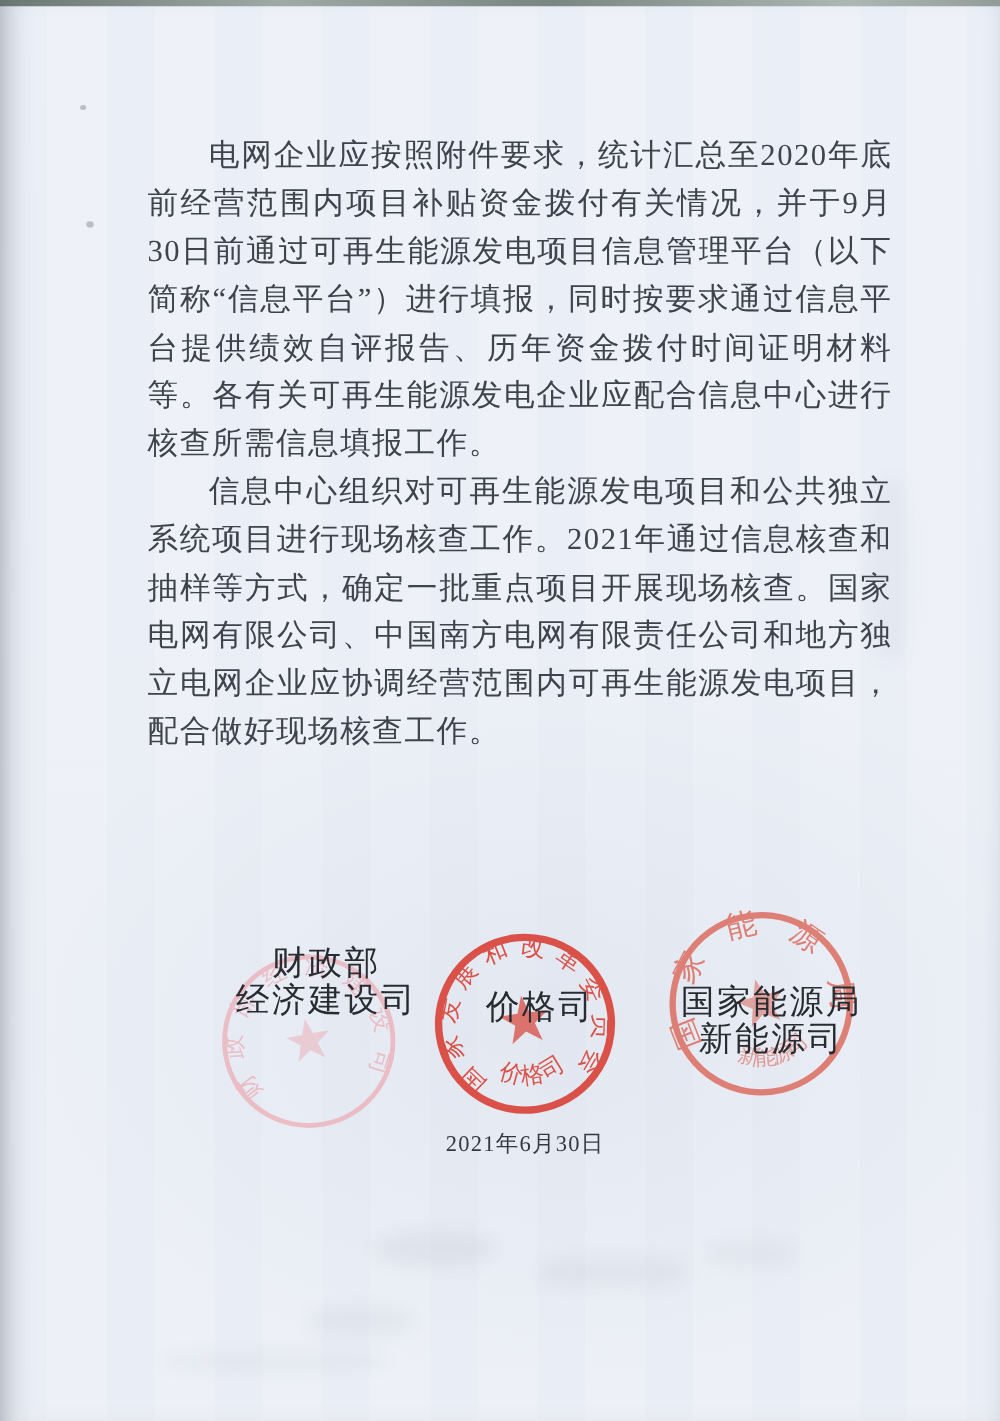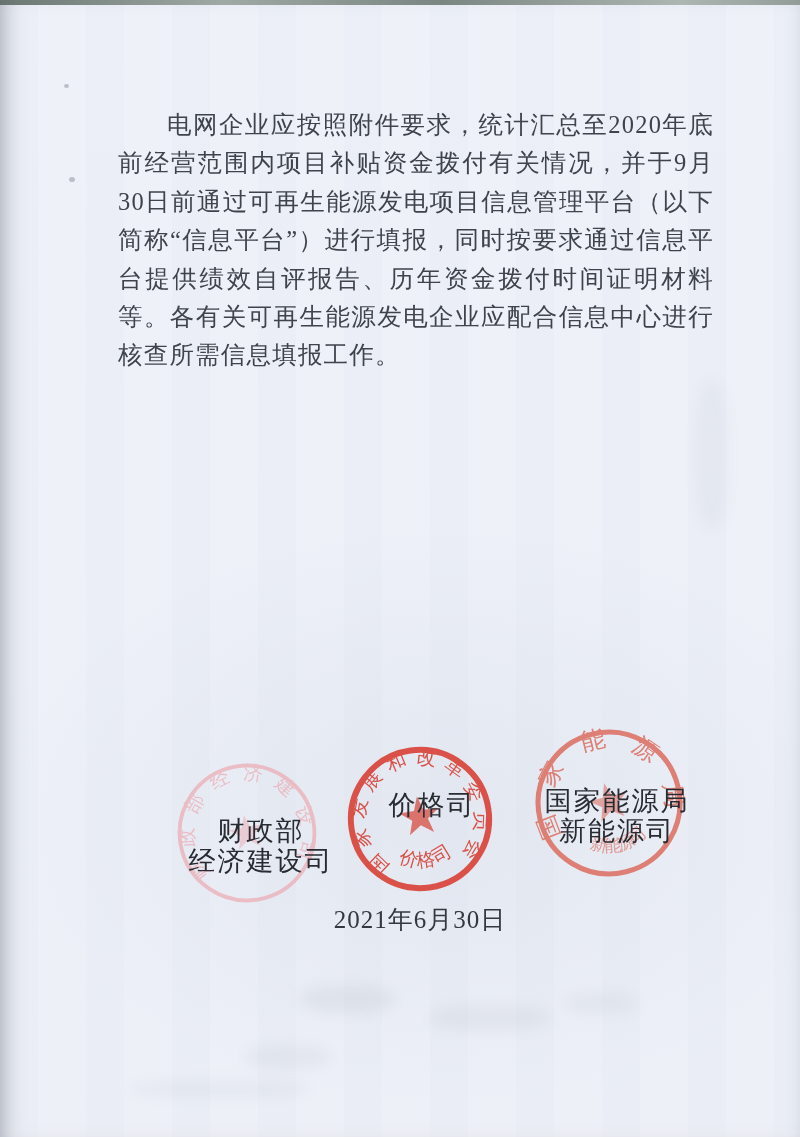--- a/index.html
+++ b/index.html
@@ -38,26 +38,26 @@
   .seal { position: absolute; z-index: 2; }
   .seal text { font-family: "Liberation Serif", "DejaVu Serif", serif; }
   .seal-mof  { left: 170px; top: 756px; width: 154px; height: 154px; opacity: 0.60; transform: rotate(-10deg); }
   .seal-ndrc { left: 341px; top: 740px; width: 158px; height: 158px; opacity: 0.92; transform: rotate(-8deg); }
   .seal-nea  { left: 528px; top: 722px; width: 162px; height: 162px; opacity: 0.80; transform: rotate(-14deg); }
   .sig-label {
     position: absolute; width: 220px; z-index: 4; text-align: center;
     color: #282b31; font-size: 27px; line-height: 30px; letter-spacing: 2px;
   }
   .sig-label .l2 { }
-  .sig-mof  { left: 151px; top: 816px; }
+  .sig-mof  { left: 151px; top: 755px; }
   .sig-ndrc { left: 322px; top: 790px; }
   .sig-nea  { left: 507px; top: 786px; }
   .date-line {
     position: absolute; left: 320px; top: 903px; width: 200px; z-index: 4;
-    text-align: center; font-size: 25px; color: #343840; letter-spacing: 1px;
+    text-align: center; font-size: 18px; color: #343840; letter-spacing: 1px;
   }
   .speck { position: absolute; background: #8e95a3; border-radius: 50%; opacity: 0.55; z-index: 1; }
   .speck-1 { left: 64px; top: 84px;  width: 5px; height: 4px; }
   .speck-2 { left: 69px; top: 177px; width: 6px; height: 5px; }
   .bleed { position: absolute; background: #5a6475; border-radius: 40%; filter: blur(7px); z-index: 1; }
   .bleed-1 { left: 300px; top: 985px;  width: 95px;  height: 28px; opacity: 0.07; }
   .bleed-2 { left: 430px; top: 1005px; width: 120px; height: 26px; opacity: 0.06; }
   .bleed-3 { left: 245px; top: 1045px; width: 85px;  height: 24px; opacity: 0.06; }
   .bleed-4 { left: 565px; top: 992px;  width: 72px;  height: 22px; opacity: 0.05; }
   .bleed-5 { left: 695px; top: 380px;  width: 34px;  height: 150px; opacity: 0.045; }
@@ -73,20 +73,21 @@
   <div class="speck speck-2"></div>
   <div class="bleed bleed-1"></div>
   <div class="bleed bleed-2"></div>
   <div class="bleed bleed-3"></div>
   <div class="bleed bleed-4"></div>
   <div class="bleed bleed-5"></div>
   <div class="bleed bleed-6"></div>
 
   <div class="body-text">
     <p>电网企业应按照附件要求，统计汇总至2020年底前经营范围内项目补贴资金拨付有关情况，并于9月30日前通过可再生能源发电项目信息管理平台（以下简称“信息平台”）进行填报，同时按要求通过信息平台提供绩效自评报告、历年资金拨付时间证明材料等。各有关可再生能源发电企业应配合信息中心进行核查所需信息填报工作。</p>
+    <p>信息中心组织对可再生能源发电项目和公共独立系统项目进行现场核查工作。2021年通过信息核查和抽样等方式，确定一批重点项目开展现场核查。国家电网有限公司、中国南方电网有限责任公司和地方独立电网企业应协调经营范围内可再生能源发电项目，配合做好现场核查工作。</p>
   </div>
 
   <svg class="seal seal-mof" viewBox="0 0 160 160">
     <defs>
       <path id="ringA" d="M 47.9 125.9 A 56 56 0 1 1 112.1 125.9" fill="none"></path>
     </defs>
     <circle cx="80" cy="80" r="70" fill="none" stroke-width="4" stroke="#eda0a8"></circle>
     <path d="M0,-20 L4.7,-6.47 L19.02,-6.18 L7.61,2.47 L11.76,16.18 L0,8 L-11.76,16.18 L-7.61,2.47 L-19.02,-6.18 L-4.7,-6.47 Z" transform="translate(80,80) scale(0.95)" fill-opacity="0.7" fill="#eda0a8"></path>
     <text font-size="20" letter-spacing="1" fill="#eda0a8">
       <textPath href="#ringA" startOffset="50%" text-anchor="middle" textLength="250" lengthAdjust="spacing">财政部经济建设司</textPath>

